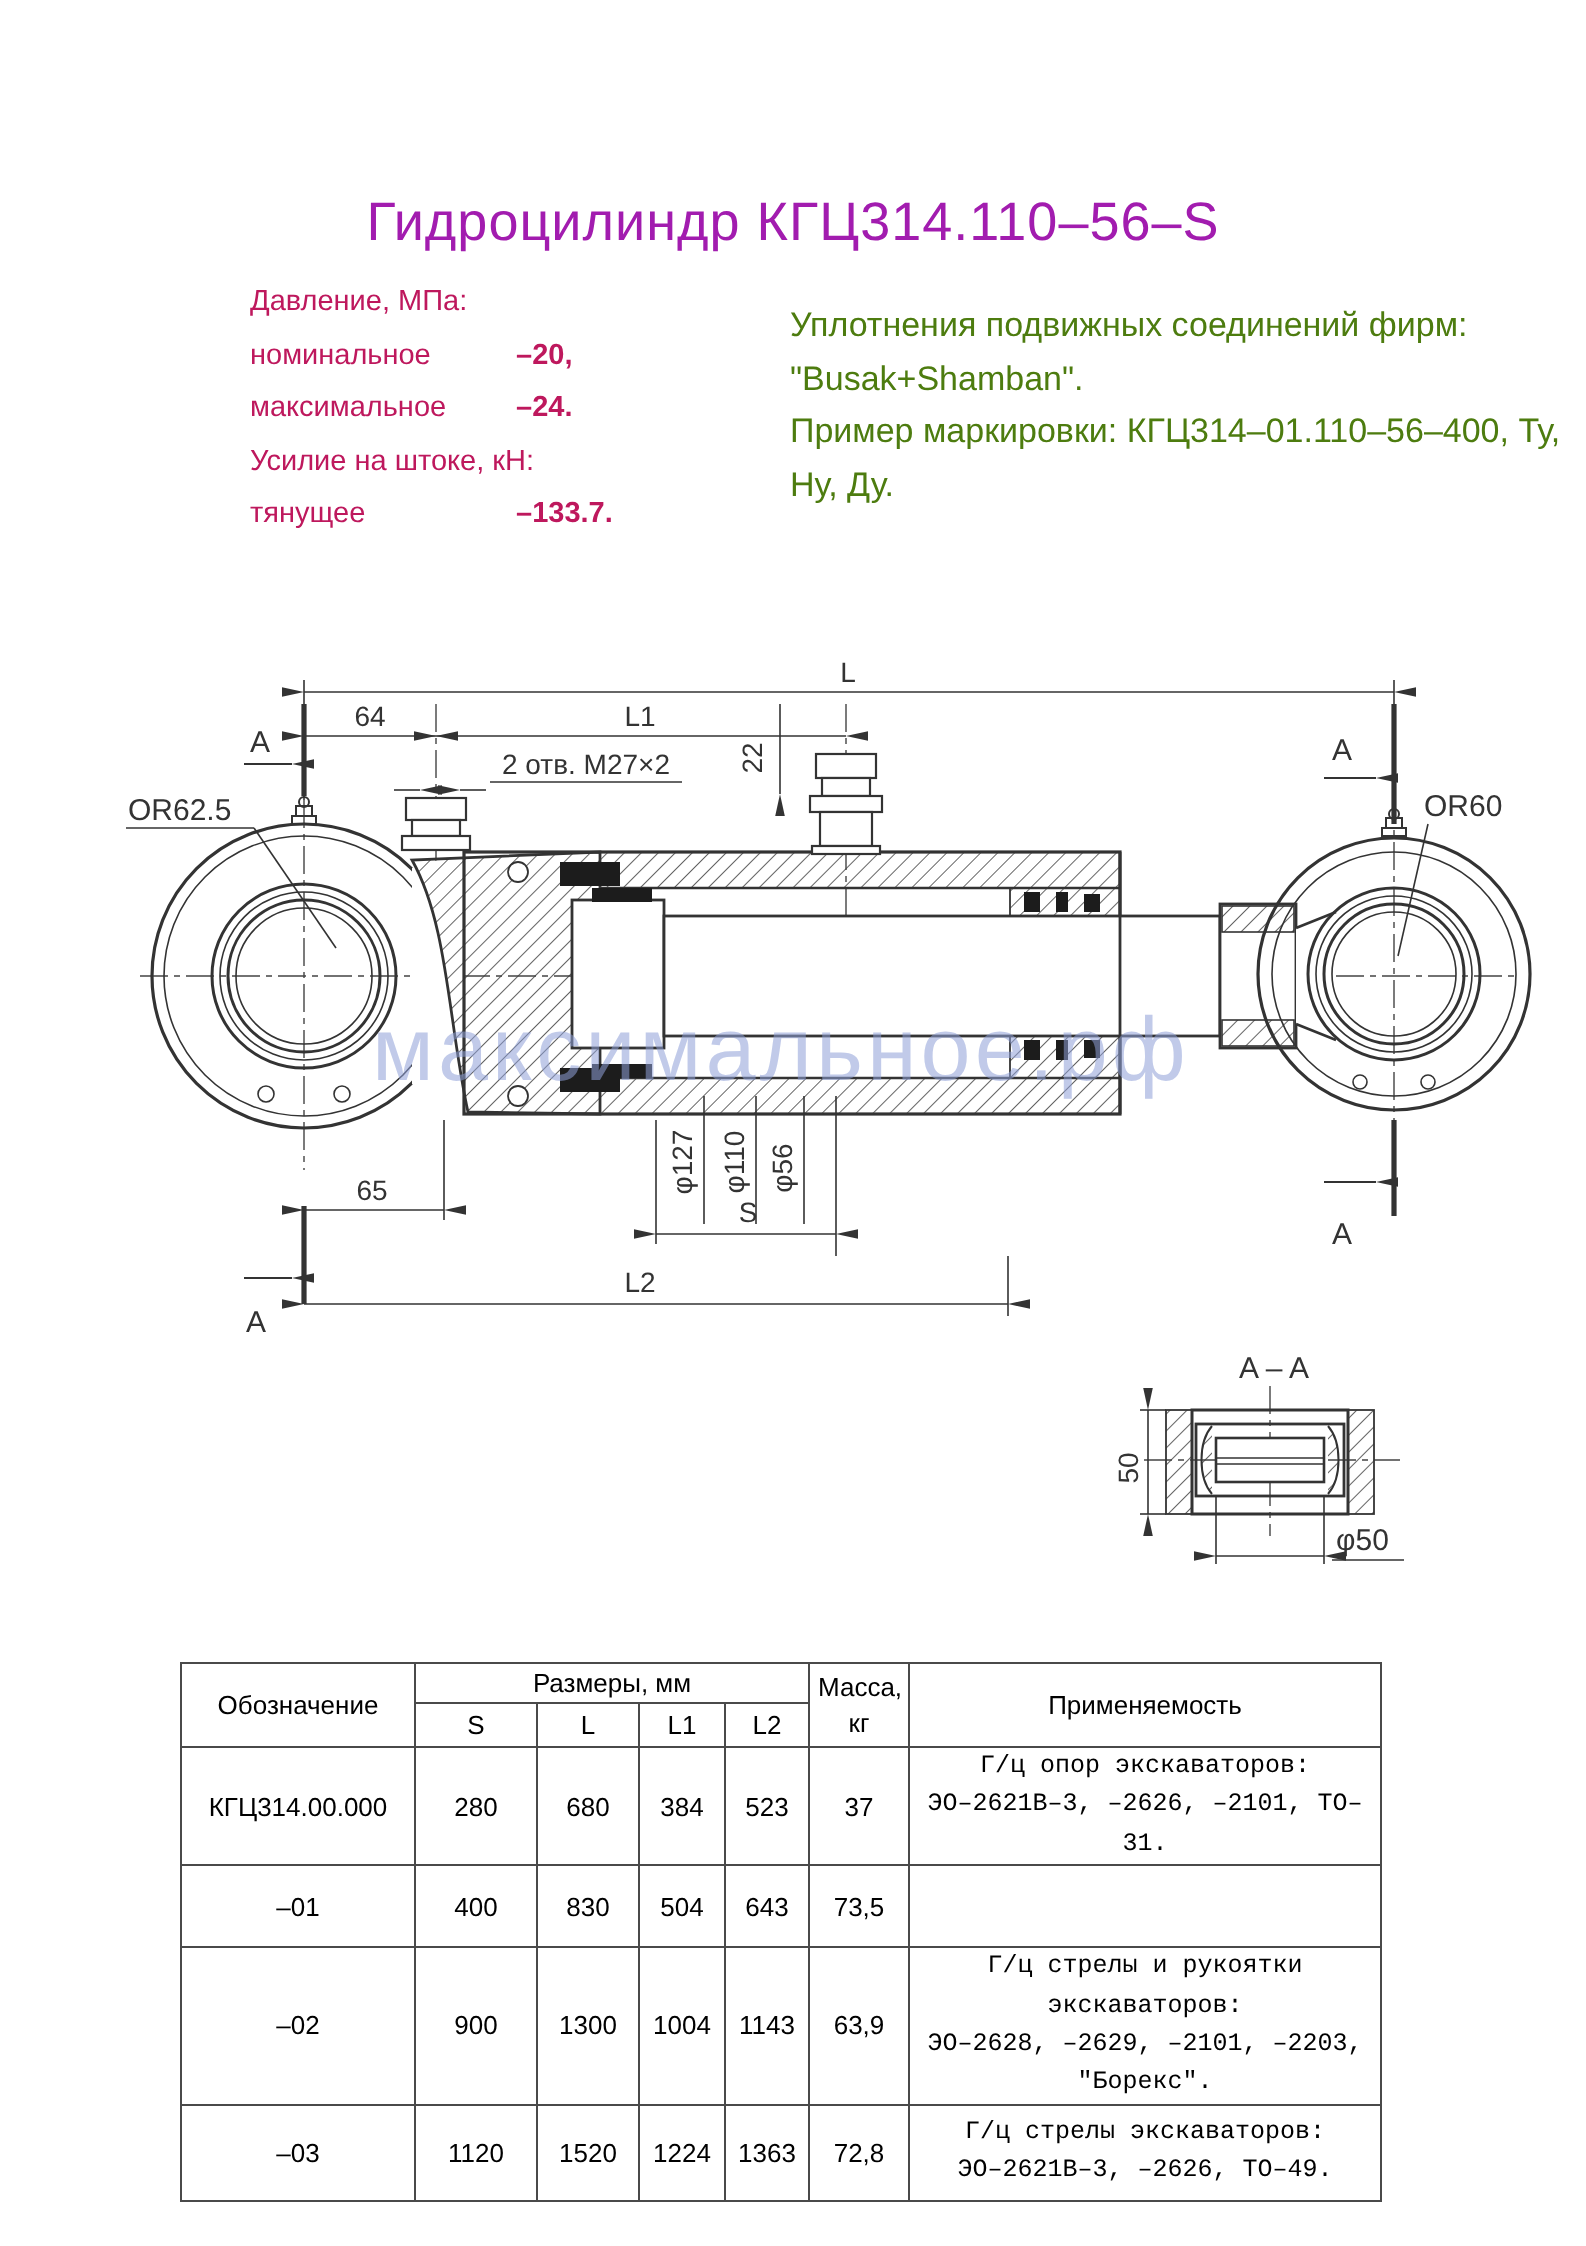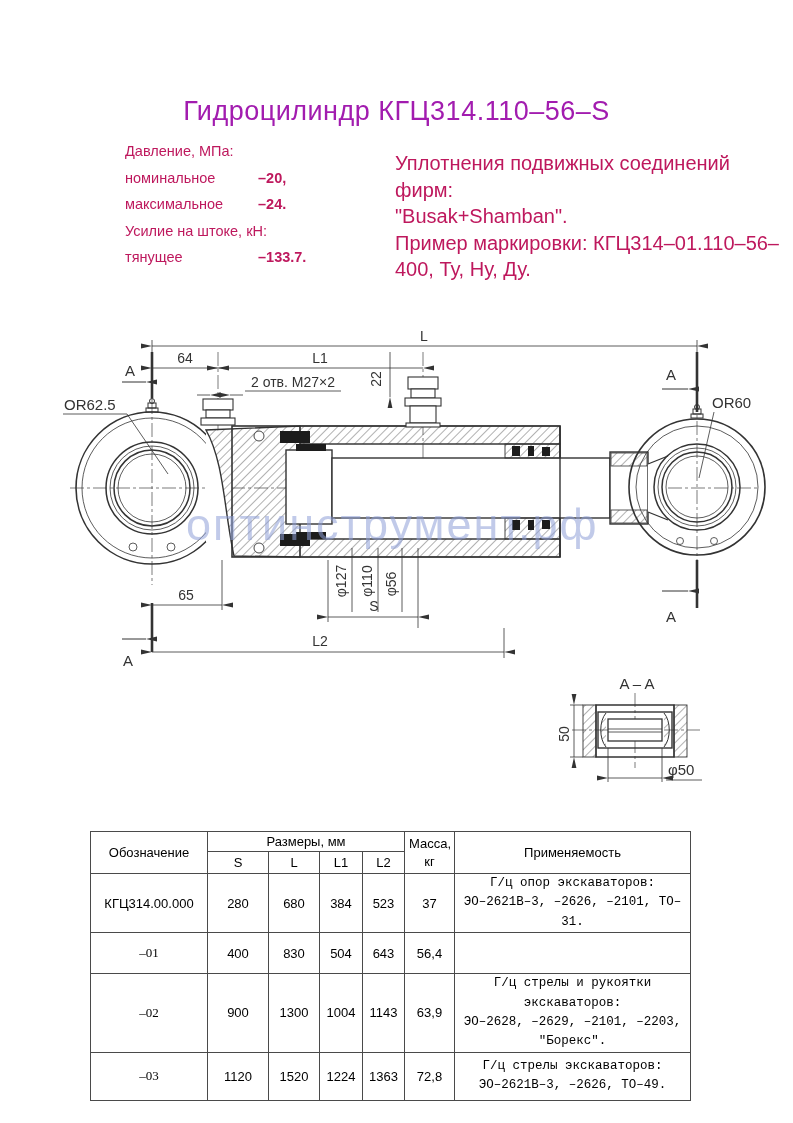--- a/index.html
+++ b/index.html
@@ -8,37 +8,37 @@
     font-family:"Liberation Sans", sans-serif;color:#333;overflow:hidden;
   }
   .title{
     position:absolute;left:0;top:96px;width:793px;text-align:center;
     font-size:27px;letter-spacing:0.5px;color:#a21caf;
   }
   .specs{position:absolute;left:125px;top:138px;font-size:14.5px;line-height:26.5px;color:#be185d;}
   .spec-row{display:flex;width:200px;}
   .spec-label{width:133px;}
   .spec-value{width:67px;font-weight:bold;}
-  .notes{position:absolute;left:395px;top:150px;font-size:20px;line-height:26.5px;color:#be185d;}
+  .notes{position:absolute;left:395px;top:150px;font-size:17px;line-height:26.5px;color:#4d7c0f;}
   .drawing-wrap{position:absolute;left:0;top:315px;width:793px;height:500px;}
   .watermark{
     position:absolute;left:186px;top:499px;font-size:45px;letter-spacing:2px;
     color:#8fa0d8;opacity:0.55;white-space:nowrap;pointer-events:none;
   }
   .spec-table{
     position:absolute;left:90px;top:831px;width:600px;border-collapse:collapse;
     font-size:13px;color:#000000;table-layout:fixed;
   }
   .spec-table td,.spec-table th{
     border:1px solid #4a4a4a;font-weight:normal;padding:0 4px;text-align:center;
     overflow:hidden;
   }
   .spec-table{border:1.5px solid #3d3d3d;}
   .des-cell{text-align:left;padding-left:8px;}
-  .des-cell-num{text-align:right;padding-right:12px;font-family:Liberation Serif, serif;}
+  .des-cell-num{text-align:right;padding-right:12px;}
   .app-cell{font-size:12.5px;line-height:1.55;font-family:Liberation Mono, monospace;}
   .mass-head{line-height:1.35;}
 </style>
 </head>
 <body>
 
 <div class="title">Гидроцилиндр КГЦ314.110–56–S</div>
 
 <div class="specs">
   <div>Давление, МПа:</div>
@@ -262,21 +262,21 @@
       <line x1="662" y1="748" x2="662" y2="782"></line>
       <line x1="608" y1="778" x2="662" y2="778" marker-start="url(#arr)" marker-end="url(#arr)"></line>
       <line x1="666" y1="780" x2="702" y2="780"></line>
     </g>
     <text x="569" y="734" transform="rotate(-90 569 734)" fill="#333" font-size="14" text-anchor="middle">50</text>
     <text x="668" y="775" fill="#333" font-size="15" text-anchor="start">φ50</text>
   </g>
 </svg>
 </div>
 
-<div class="watermark">оптинструмент.рф</div>
+<div class="watermark">максимальное.рф</div>
 
 <table class="spec-table">
   <colgroup>
     <col style="width:117px">
       <col style="width:61px">
       <col style="width:51px">
     <col style="width:43px">
       <col style="width:42px">
       <col style="width:50px">
       <col style="width:236px">
@@ -308,21 +308,21 @@
       <div>Г/ц опор экскаваторов:</div>
       <div>ЭО–2621В–3, –2626, –2101, ТО–31.</div>
     </td>
   </tr>
   <tr style="height:41px">
     <td class="des-cell-num">–01</td>
     <td>400</td>
     <td>830</td>
     <td>504</td>
     <td>643</td>
-    <td>56,4</td>
+    <td>73,5</td>
     <td class="app-cell">
       <div></div>
       <div></div>
     </td>
   </tr>
   <tr style="height:47px">
     <td class="des-cell-num">–02</td>
     <td>900</td>
     <td>1300</td>
     <td>1004</td>

